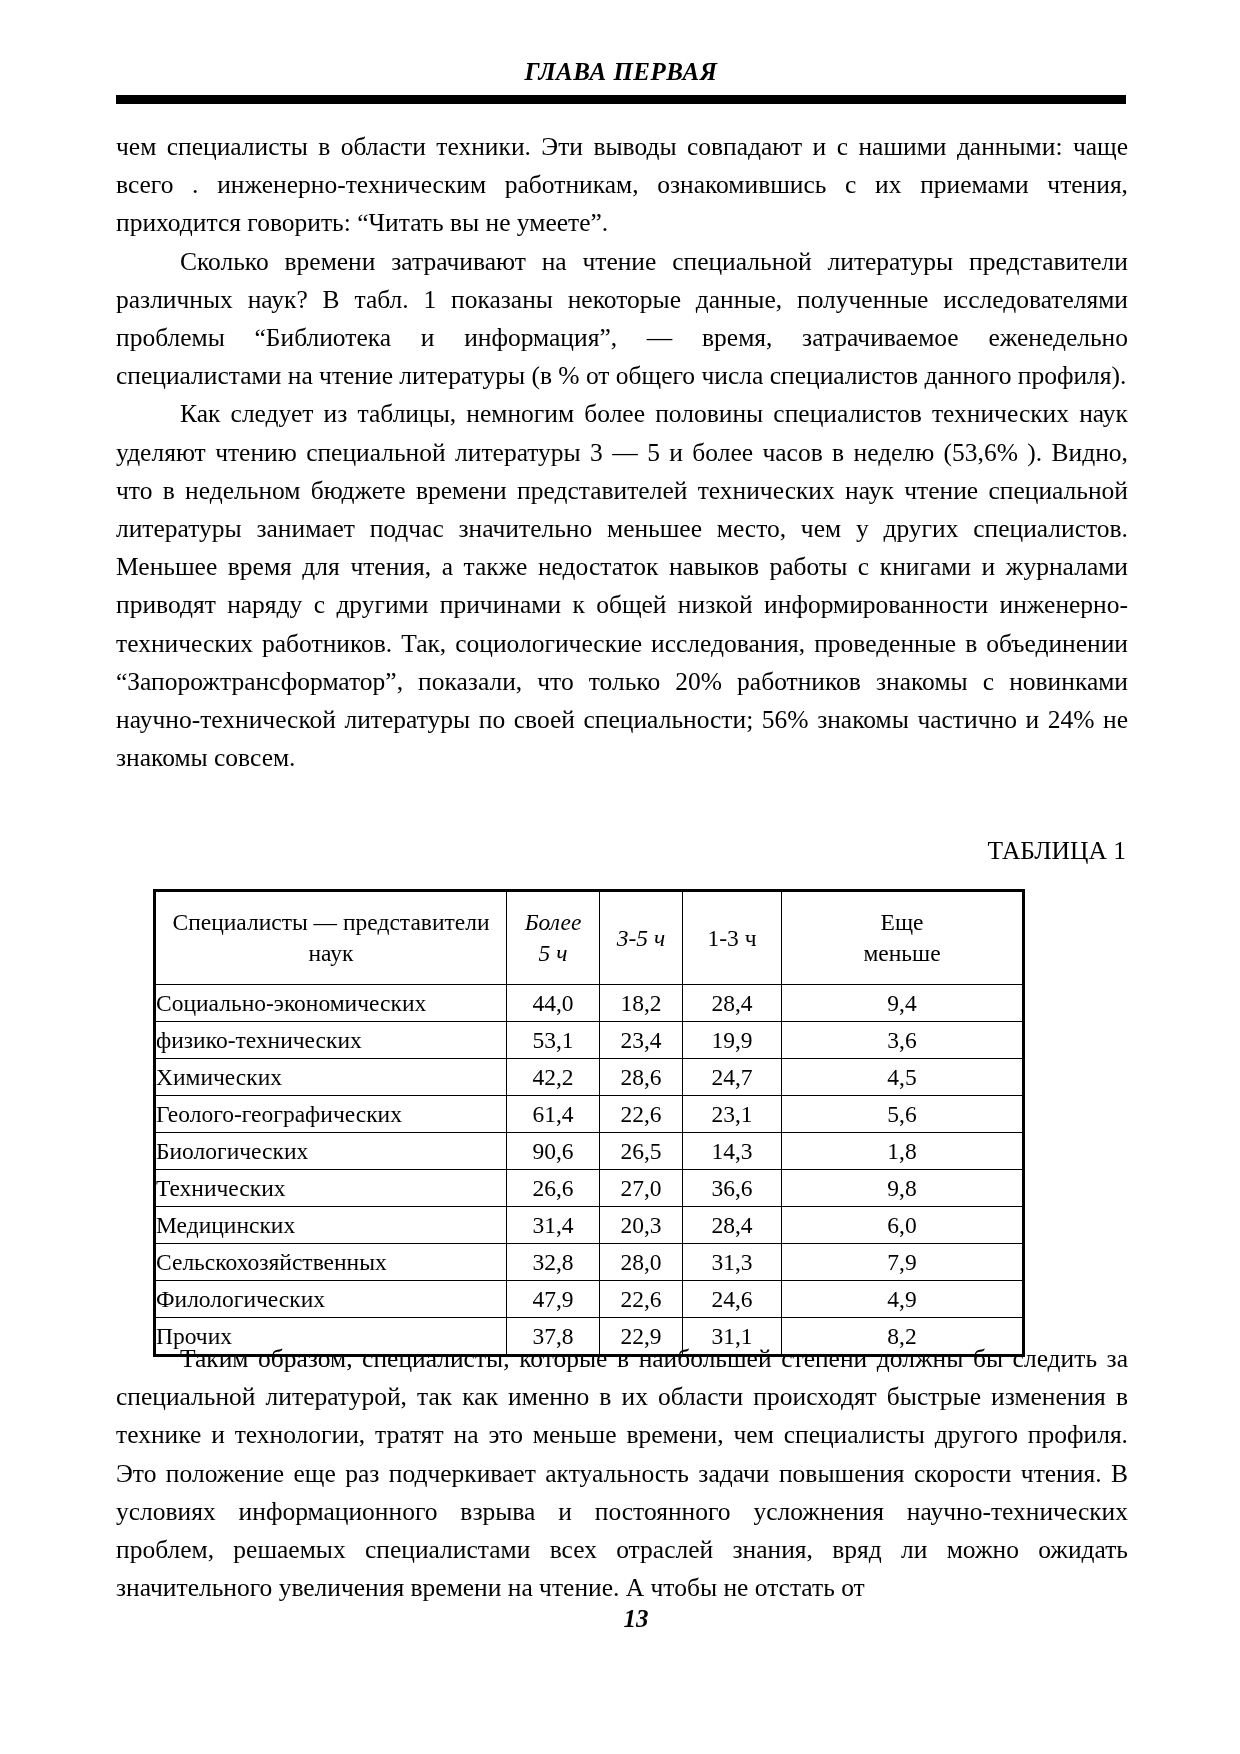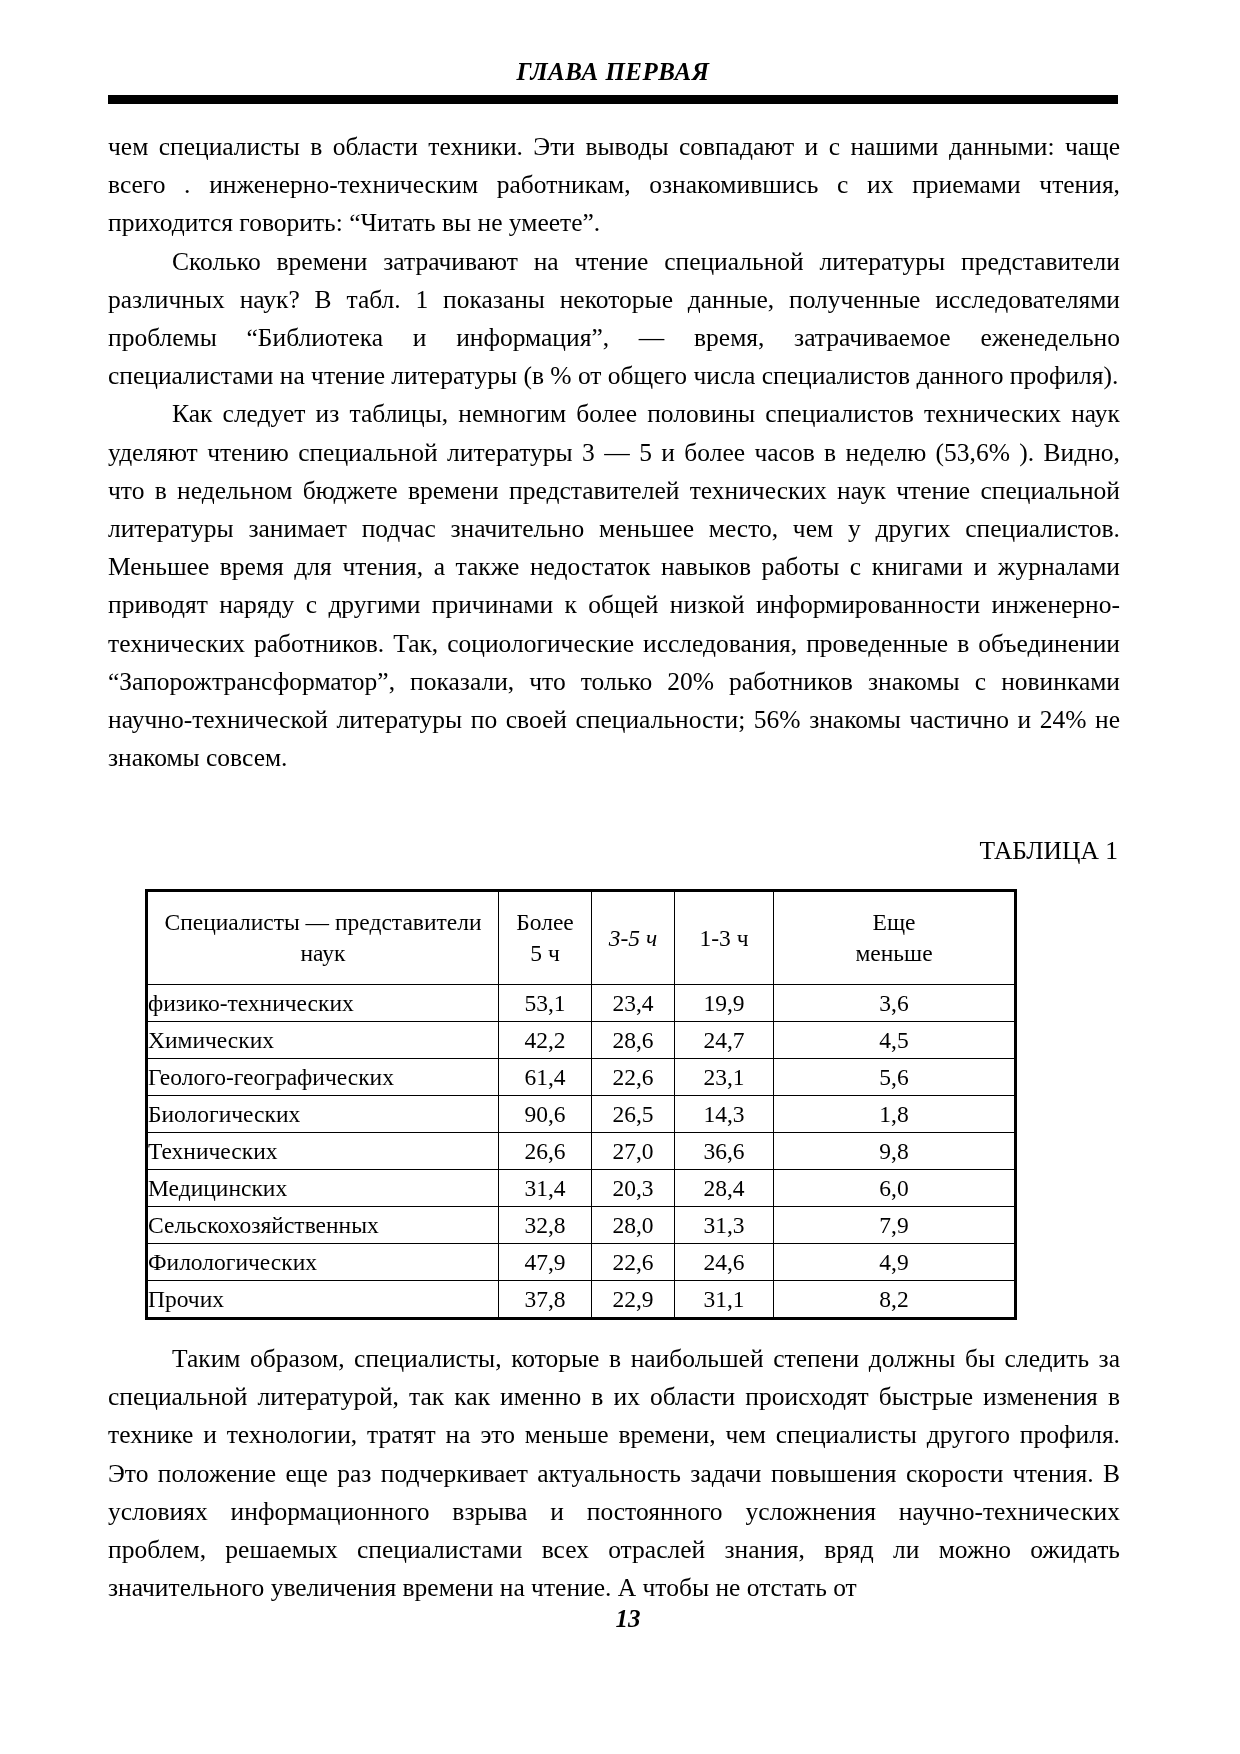--- a/index.html
+++ b/index.html
@@ -11,21 +11,21 @@
     width: 1240px;
     height: 1754px;
     position: relative;
     font-family: "Liberation Serif", "DejaVu Serif", serif;
     color: #000000;
     overflow: hidden;
   }
 
   .page {
     position: absolute;
-    left: 8px; top: 0;
+    left: 16px; top: 0;
     width: 1025px;
     height: 1754px;
     box-sizing: border-box;
     padding: 17px;
   }
 
   
   .running-head {
     position: absolute;
     left: 100px;
@@ -98,21 +98,21 @@
   table.data-table {
     border: 3px solid #000000;
   }
   .th-name {
     width: 350px;
     text-align: center;
     height: 92px;
     padding: 4px 8px 0 8px;
     line-height: 31px;
   }
-  .th-c1 { width: 92px; text-align: center; line-height: 31px; padding-top: 4px; vertical-align: top;}
+  .th-c1 { width: 92px; text-align: center; line-height: 31px; padding-top: 4px; vertical-align: top; font-style: italic;}
   .th-c2 { width: 82px; text-align: center; line-height: 31px; padding-top: 4px; vertical-align: top; font-style: italic;}
   .th-c3 { width: 98px; line-height: 31px; padding-top: 4px; vertical-align: top;}
   .th-c4 { text-align: center; line-height: 31px; padding-top: 4px; vertical-align: top;}
 
   td.cell-name {
     text-align: left;
     padding-left: 7px;
     height: 36px;
     line-height: 34px;
   }
@@ -182,20 +182,27 @@
             <div>1-3 ч</div>
           </th>
           <th class="th-c4">
             <div>Еще</div>
             <div>меньше</div>
           </th>
         </tr>
       </thead>
       <tbody>
         <tr>
+          <td class="cell-name">Социально-экономических</td>
+          <td class="cell-num">44,0</td>
+          <td class="cell-num">18,2</td>
+          <td class="cell-num">28,4</td>
+          <td class="cell-last">9,4</td>
+        </tr>
+        <tr>
           <td class="cell-name">физико-технических</td>
           <td class="cell-num">53,1</td>
           <td class="cell-num">23,4</td>
           <td class="cell-num">19,9</td>
           <td class="cell-last">3,6</td>
         </tr>
         <tr>
           <td class="cell-name">Химических</td>
           <td class="cell-num">42,2</td>
           <td class="cell-num">28,6</td>

